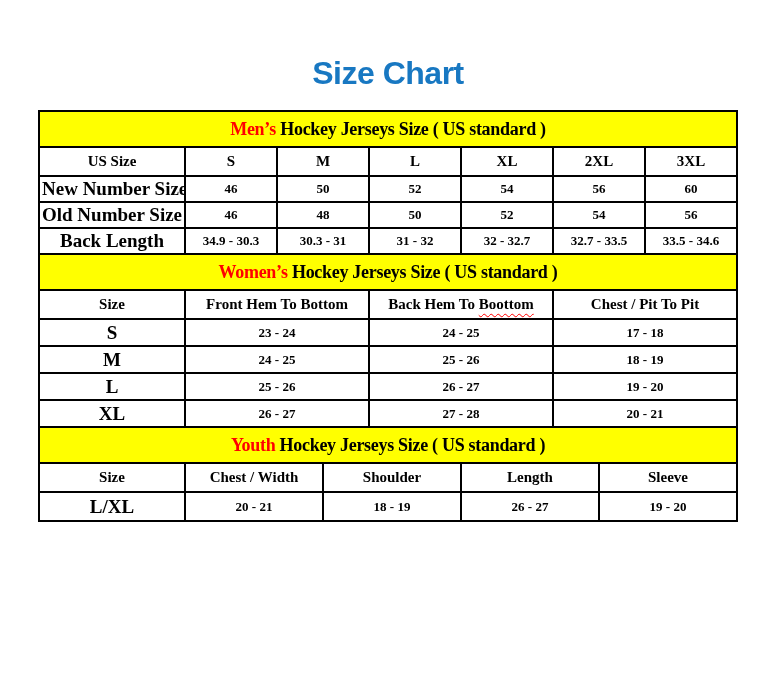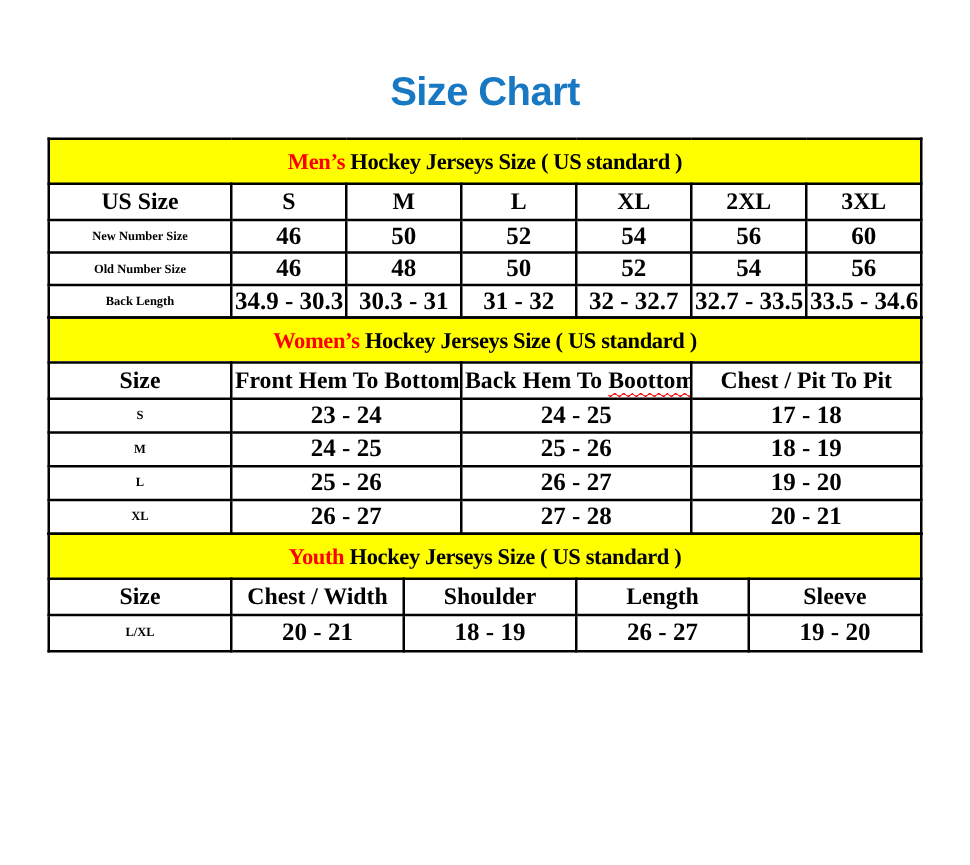--- a/index.html
+++ b/index.html
@@ -29,23 +29,23 @@
     text-align:center;vertical-align:middle;
     padding:0 2px;font-weight:700;color:var(--ink);
     overflow:hidden;white-space:nowrap;
   }
   col.c-first{width:146px;}
   .band{
     background:var(--yellow);
     height:36px;font-size:18px;letter-spacing:-0.3px;
   }
   .band .hl{color:var(--red);}
-  th.hcell{height:29px;font-size:19px;}
-  td.lbl{font-size:10px;}
-  td.val{font-size:20px;}
+  th.hcell{height:29px;font-size:15px;}
+  td.lbl{font-size:19px;}
+  td.val{font-size:13px;}
   .r-m td{height:26px;}
   .r-w td{height:27px;}
   .r-y td{height:29px;}
   .squiggle{
     text-decoration-line:underline;
     text-decoration-style:wavy;
     text-decoration-color:var(--red);
     text-decoration-thickness:1px;
     text-underline-offset:4px;
     text-align:center;

